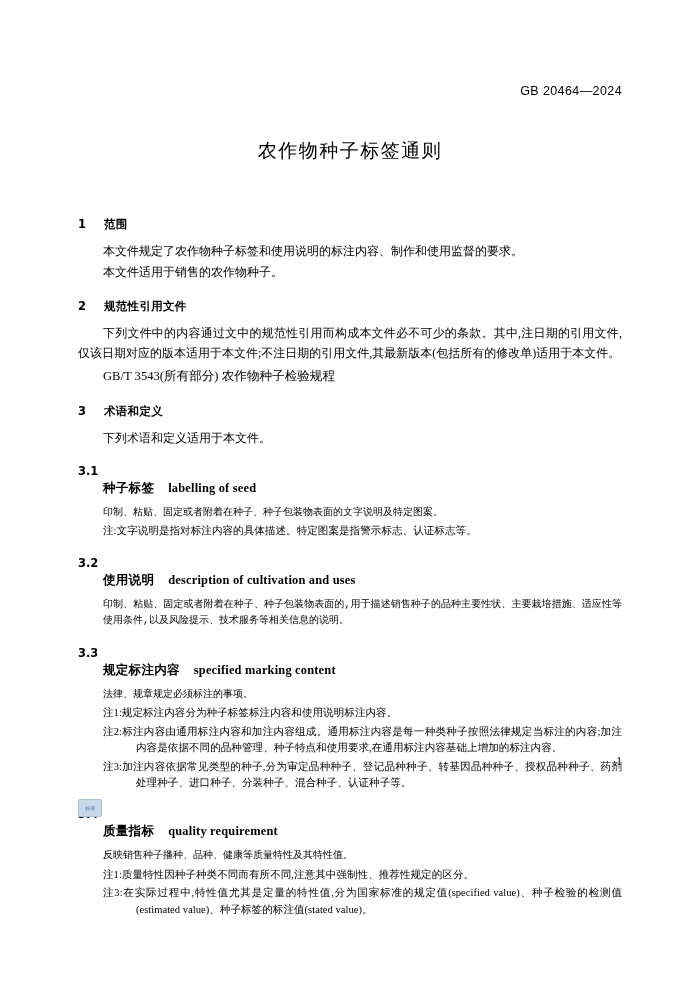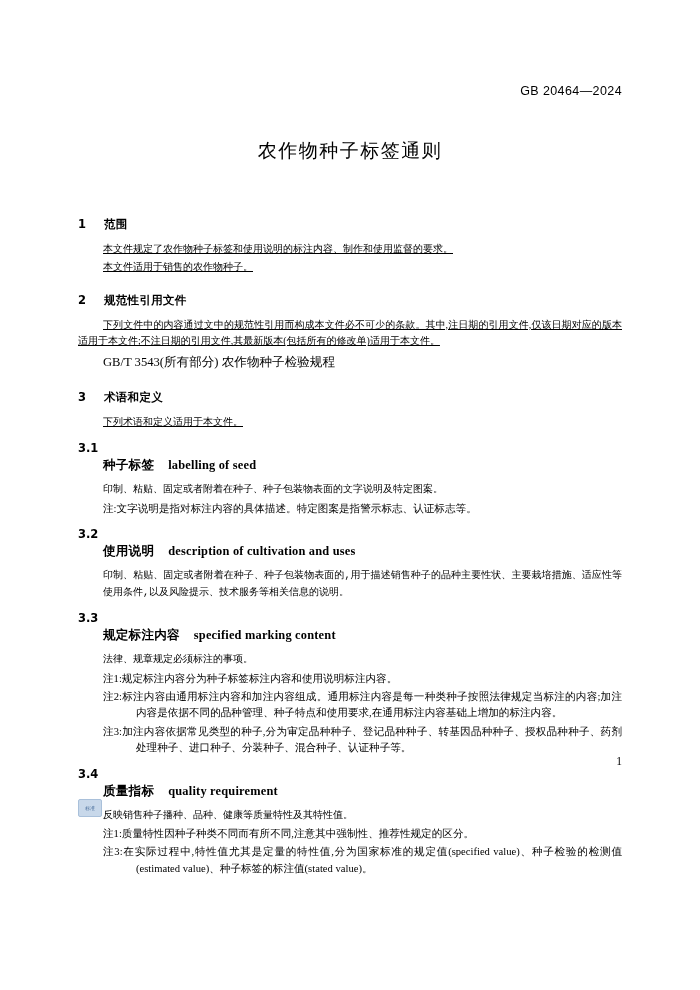--- a/index.html
+++ b/index.html
@@ -57,41 +57,40 @@
     font-size: 11.5px;
     margin-top: 17px;
     margin-bottom: 9px;
     letter-spacing: 0.3px;
   }
   .sec-head .num {
     display: inline-block;
     width: 26px;
   }
   .para {
-    font-size: 10px;
+    font-size: 12px;
     line-height: 1.68;
     text-align: justify;
     text-justify: inter-ideograph;
     margin: 0 0 1px 0;
-    text-decoration: underline;
   }
   .indent {
     text-indent: 25px;
   }
   .ref-line {
     font-size: 12.6px;
     line-height: 1.68;
     text-indent: 25px;
     margin: 2px 0 0 0;
   }
   .subnum {
     font-family: "DejaVu Sans", "Liberation Sans", sans-serif;
     font-size: 11.5px;
     font-weight: bold;
-    margin-top: 10px;
+    margin-top: 16px;
     margin-bottom: 2px;
   }
   .term {
     font-size: 12.6px;
     font-weight: bold;
     font-family: "DejaVu Sans", "Liberation Sans", sans-serif;
     margin: 2px 0 1px 25px;
     letter-spacing: 0.2px;
   }
   .term .en {

